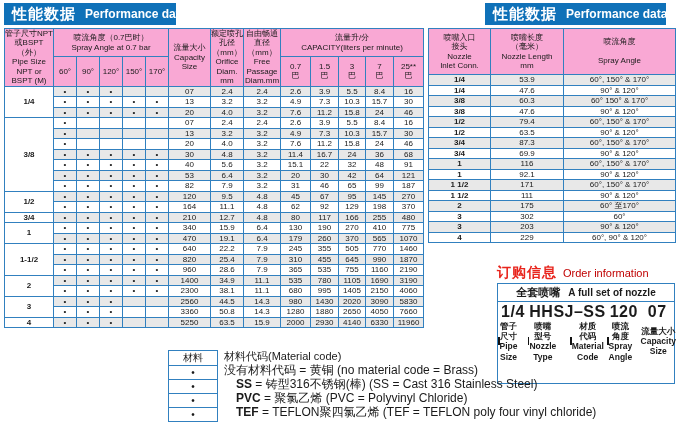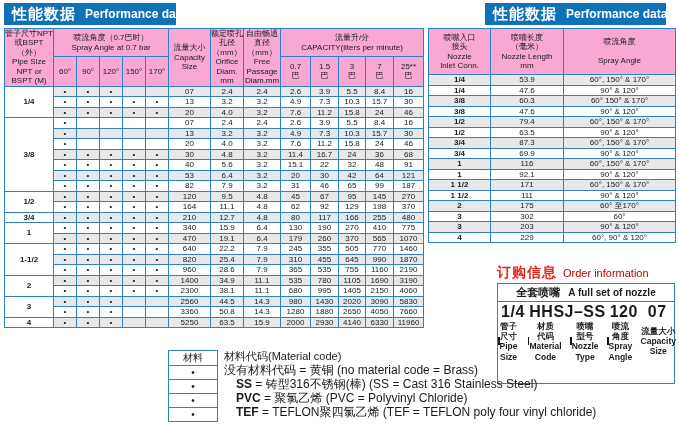--- a/index.html
+++ b/index.html
@@ -625,31 +625,31 @@
     <div class="order-grid">
         <div class="order-col">
           <div class="tick"></div>
           <div class="order-lbl">管子
 尺寸
 Pipe
 Size</div>
         </div>
         <div class="order-col">
           <div class="tick"></div>
+          <div class="order-lbl">喷嘴
+型号
+Nozzle
+Type</div>
+        </div>
+        <div class="order-col">
+          <div class="tick"></div>
           <div class="order-lbl">材质
 代码
 Material
 Code</div>
-        </div>
-        <div class="order-col">
-          <div class="tick"></div>
-          <div class="order-lbl">喷嘴
-型号
-Nozzle
-Type</div>
         </div>
         <div class="order-col">
           <div class="tick"></div>
           <div class="order-lbl">喷流
 角度
 Spray
 Angle</div>
         </div>
         <div class="order-col">
           <div class="tick"></div>

